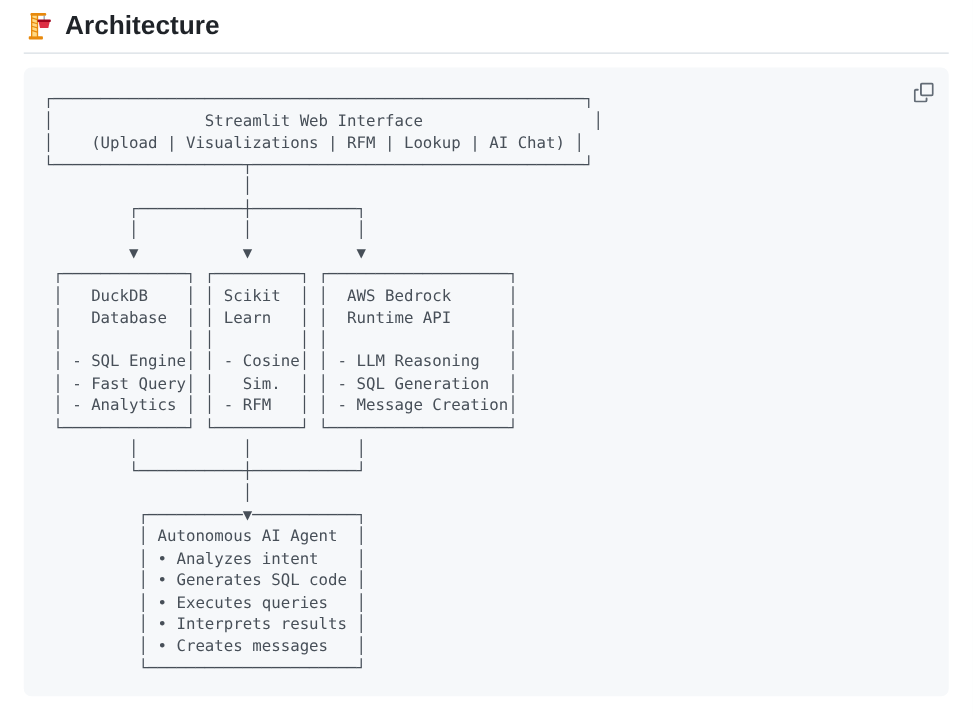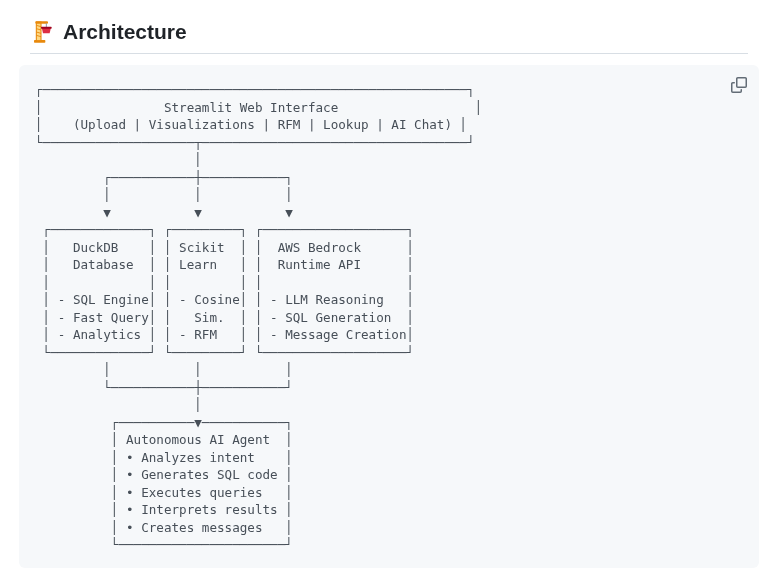--- a/index.html
+++ b/index.html
@@ -8,21 +8,21 @@
     background: #ffffff;
     width: 778px;
     height: 573px;
     overflow: hidden;
     font-family: "Liberation Sans", sans-serif;
   }
   .content {
     padding: 8px 19px 0 19px;
   }
   h2.section-heading {
-    margin: 11px;
+    margin: 0;
     display: flex;
     align-items: center;
     gap: 9px;
     font-size: 21px;
     line-height: 26px;
     font-weight: 700;
     color: #1f2328;
     padding-bottom: 8px;
     border-bottom: 1px solid #d8dee4;
   }

